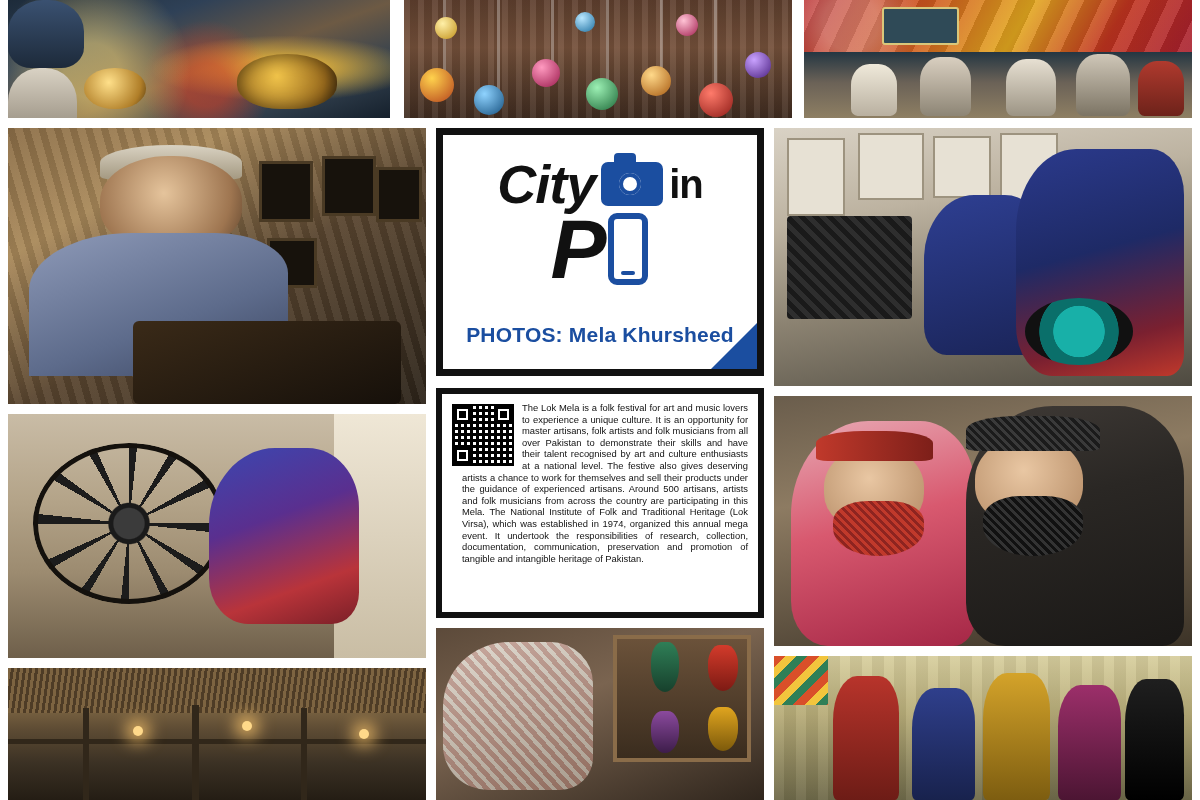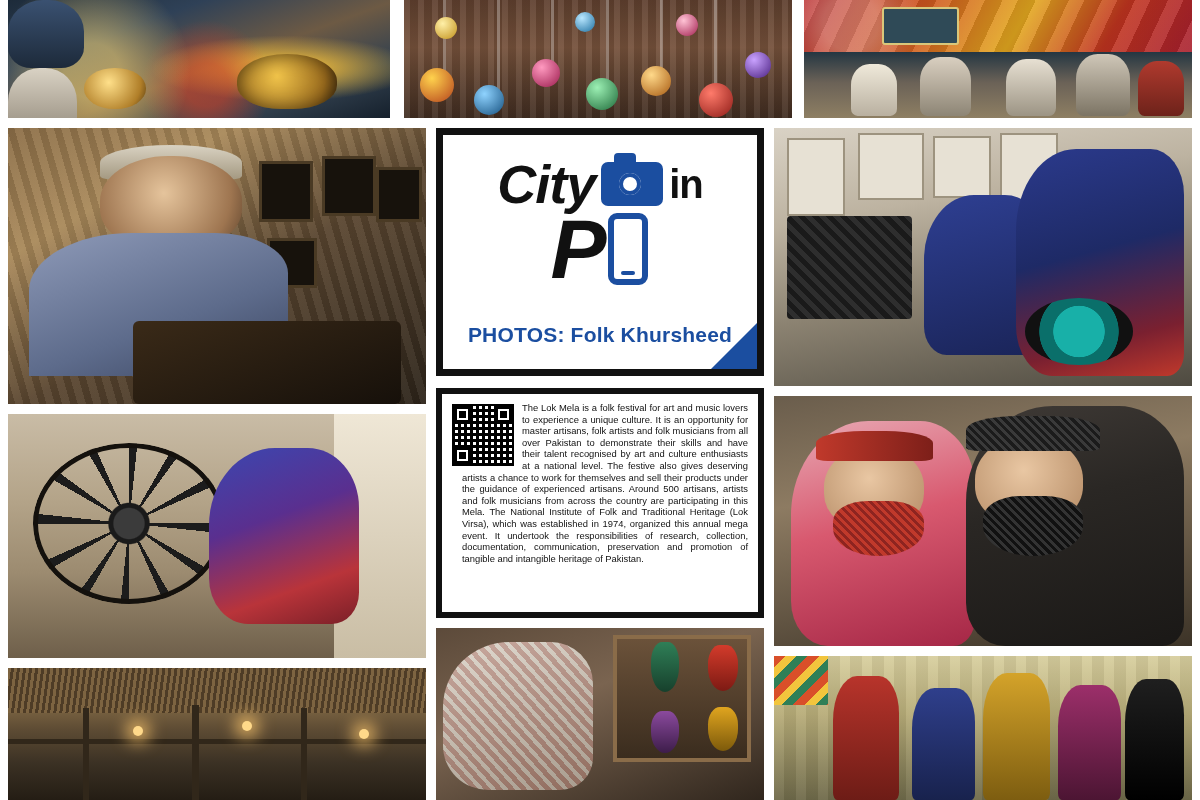--- a/index.html
+++ b/index.html
@@ -348,21 +348,21 @@
       <div class="logo-line1">
         <span class="logo-city">City</span>
         <span class="cam-icon"></span>
         <span class="logo-in">in</span>
       </div>
       <div class="logo-line2">
         <span class="logo-p">P</span>
         <span class="phone-icon"></span>
       </div>
     </div>
-    <div class="photos-by">PHOTOS: Folk Khursheed</div>
+    <div class="photos-by">PHOTOS: Mela Khursheed</div>
     <div class="corner-tri"></div>
   </div>
 
   <div id="caption-card" style="left:436px; top:388px; width:328px; height:230px;">
     <div id="qr-code">
       <span class="eye tl"></span>
       <span class="eye tr"></span>
       <span class="eye bl"></span>
     </div>
     <div id="caption-text">The Lok Mela is a folk festival for art and music lovers to experience a unique culture. It is an opportunity for master artisans, folk artists and folk musicians from all over Pakistan to demonstrate their skills and have their talent recognised by art and culture enthusiasts at a national level. The festive also gives deserving artists a chance to work for themselves and sell their products under the guidance of experienced artisans. Around 500 artisans, artists and folk musicians from across the country are participating in this Mela. The National Institute of Folk and Traditional Heritage (Lok Virsa), which was established in 1974, organized this annual mega event. It undertook the responsibilities of research, collection, documentation, communication, preservation and promotion of tangible and intangible heritage of Pakistan.</div>

